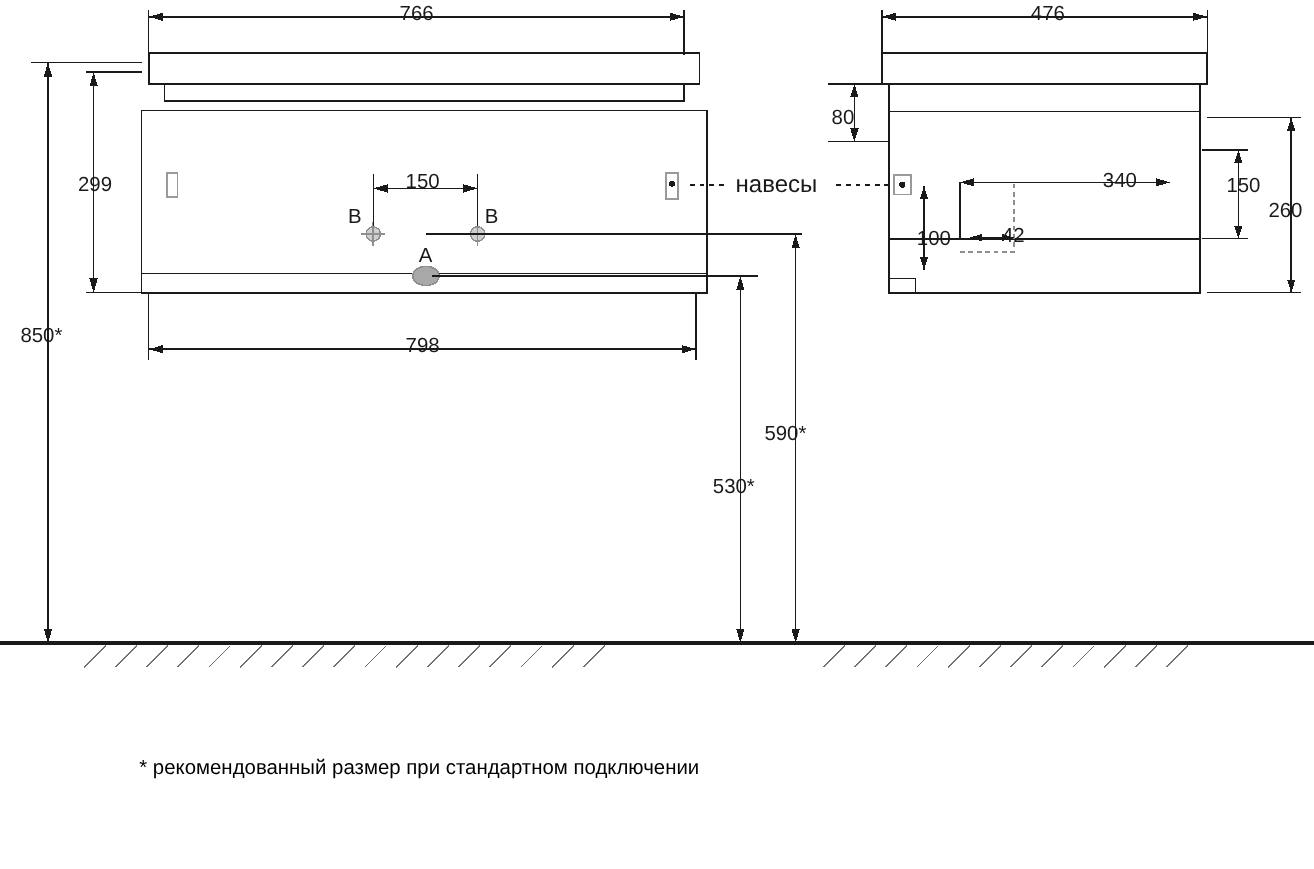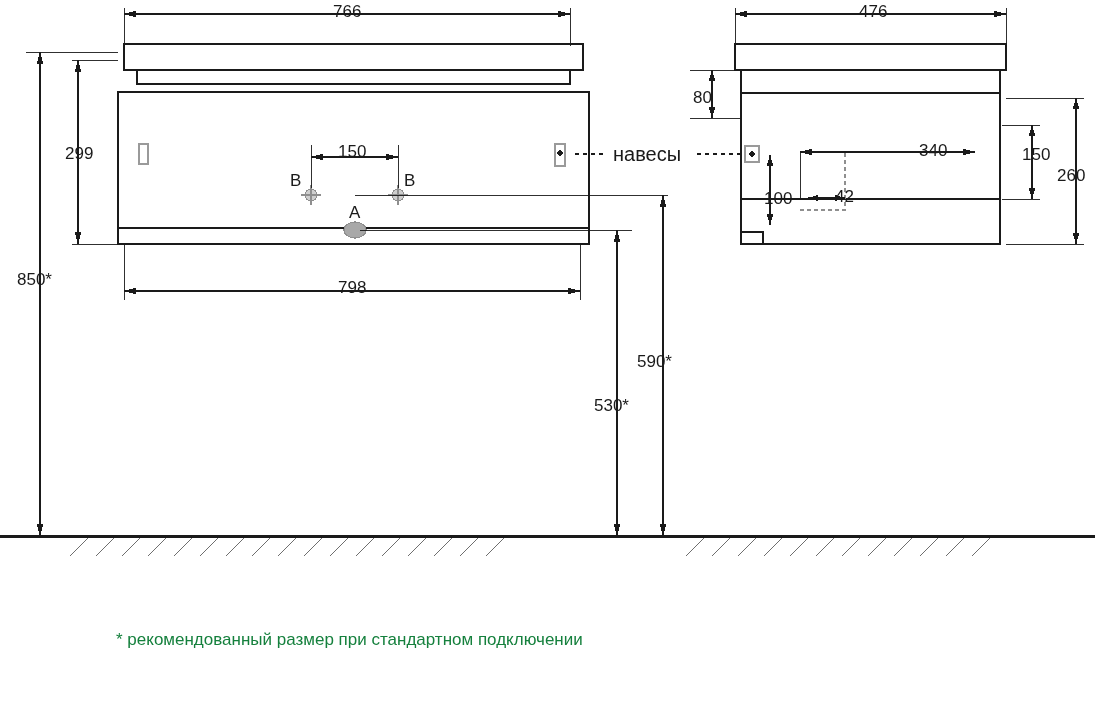--- a/index.html
+++ b/index.html
@@ -26,21 +26,21 @@
     font-family: "Liberation Sans", sans-serif;
     font-size: 17px;
     color: #1a1a1a;
     white-space: nowrap;
   }
   .lbl.big { font-size: 20px; text-align: right; }
   .note {
     position: absolute;
     font-family: "Liberation Sans", sans-serif;
     font-size: 17px;
-    color: #15803d;
+    color: #000000;
     white-space: nowrap;
   }
 </style>
 </head>
 <body>
 
 <div id="page">
 
   <svg width="1095" height="724" viewBox="0 0 1095 724">
     <g fill="none" stroke="#1a1a1a" stroke-width="1.2" shape-rendering="crispEdges">

